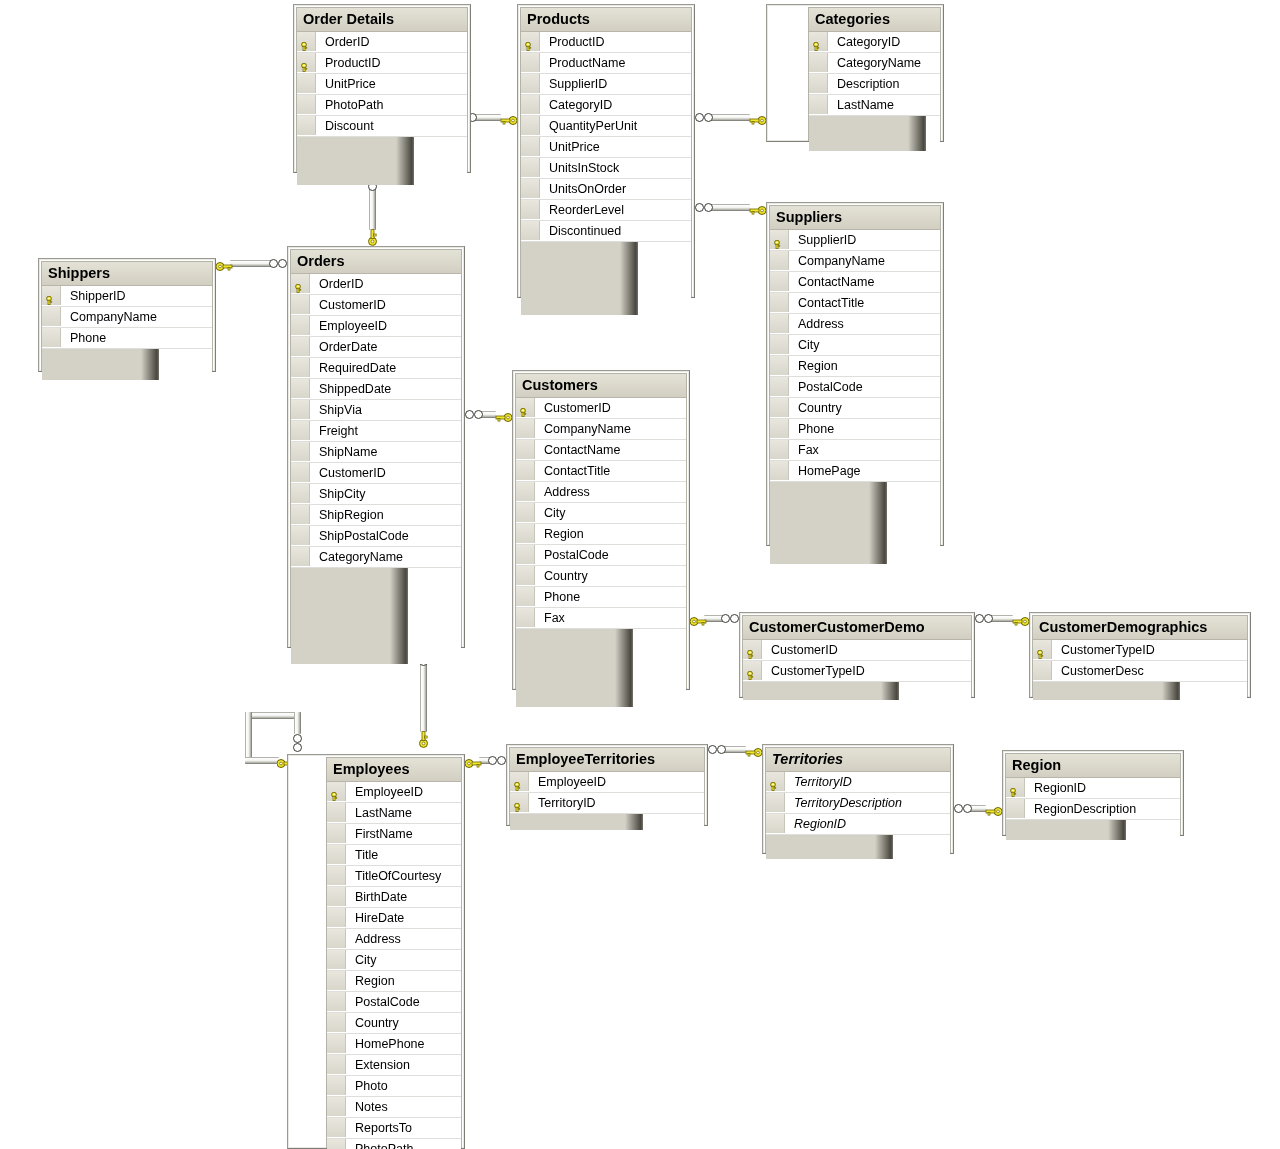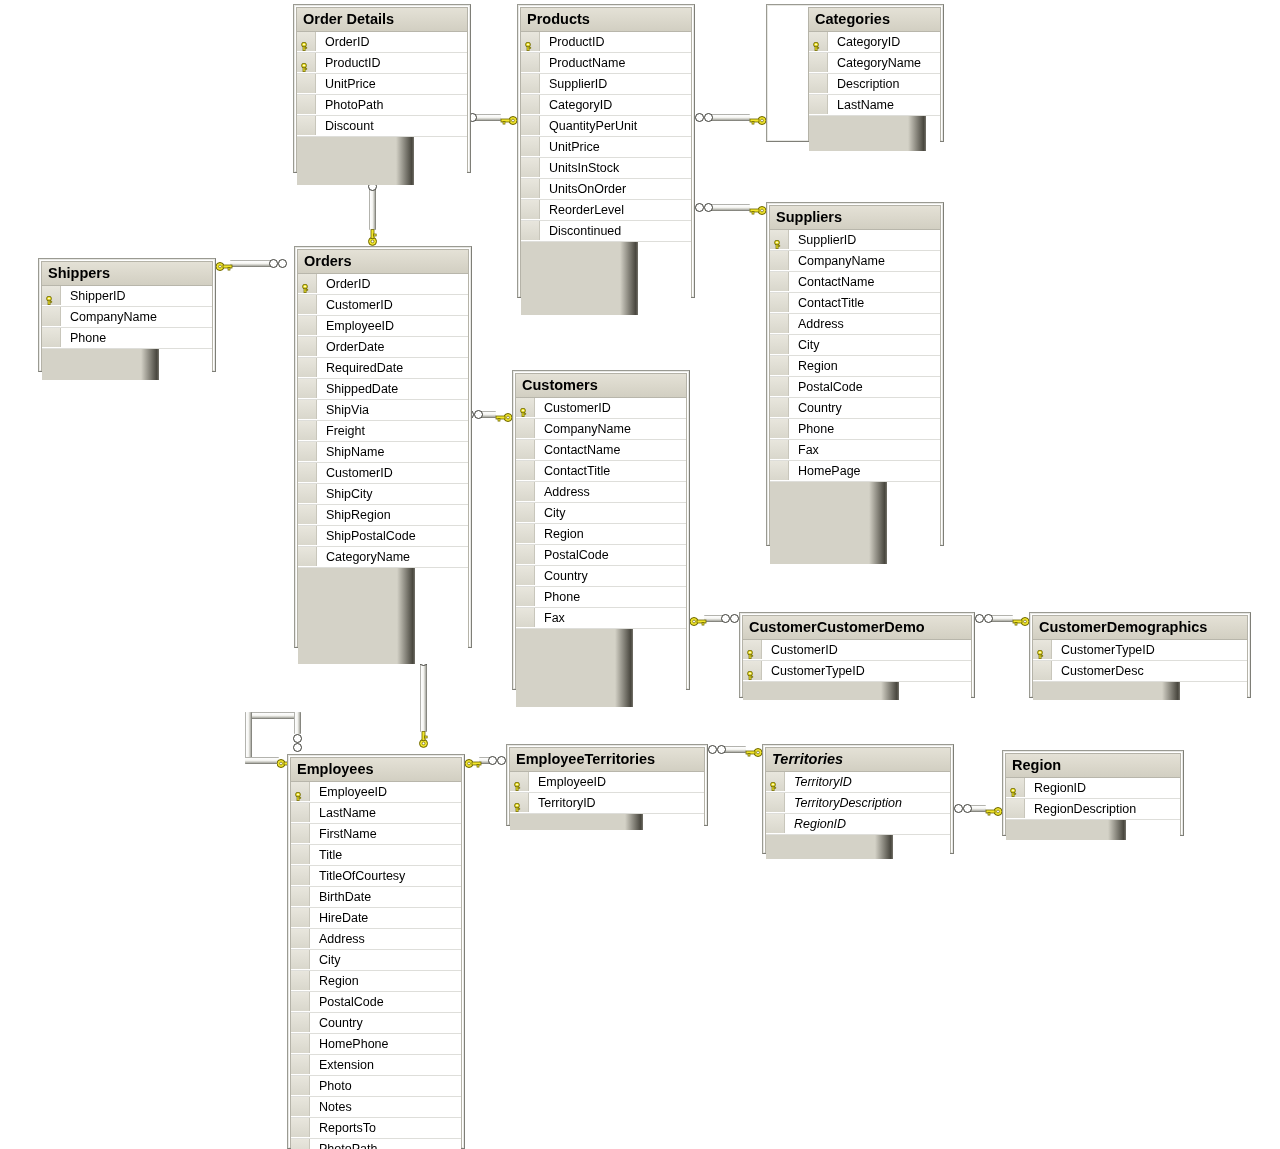--- a/index.html
+++ b/index.html
@@ -362,21 +362,21 @@
             <span class="gut"></span>
             <span class="fname">Phone</span>
           </div>
         </div>
         <div class="filler" style="height: 31px;">
           <div class="block" style="width: 117px;"></div>
           <div class="shade" style="left: 99px;"></div>
         </div>
       </div>
     </div>
-    <div class="tbl" style="left: 294px; top: 246px; width: 178px; height: 402px;">
+    <div class="tbl" style="left: 287px; top: 246px; width: 178px; height: 402px;">
       <div class="tbl-inner" style="height: 396px;">
         <div class="tbl-head">Orders</div>
         <div class="rows">
           <div class="row">
             <span class="gut">
               <span class="keyglyph"><svg width="11" height="9" viewBox="0 0 11 9">
                   <circle cx="3" cy="2.6" r="2.4" fill="#f2e62c" stroke="#6b6400" stroke-width="0.9"></circle>
                   <circle cx="3" cy="2.6" r="0.8" fill="#ffffff"></circle>
                   <rect x="2" y="4.2" width="2.1" height="4.5" fill="#f2e62c" stroke="#6b6400" stroke-width="0.7"></rect>
                   <rect x="4" y="5.2" width="1.8" height="1.2" fill="#f2e62c" stroke="#6b6400" stroke-width="0.6"></rect>
@@ -557,21 +557,21 @@
             <span class="gut"></span>
             <span class="fname">CustomerDesc</span>
           </div>
         </div>
         <div class="filler" style="height: 18px;">
           <div class="block" style="width: 147px;"></div>
           <div class="shade" style="left: 129px;"></div>
         </div>
       </div>
     </div>
-    <div class="tbl" style="left: 287px; top: 754px; width: 178px; height: 395px;">
+    <div class="tbl" style="left: 287px; top: 754px; width: 178px; height: 395px; padding-left: 36px;">
       <div class="tbl-inner" style="height: 389px;">
         <div class="tbl-head">Employees</div>
         <div class="rows">
           <div class="row">
             <span class="gut">
               <span class="keyglyph"><svg width="11" height="9" viewBox="0 0 11 9">
                   <circle cx="3" cy="2.6" r="2.4" fill="#f2e62c" stroke="#6b6400" stroke-width="0.9"></circle>
                   <circle cx="3" cy="2.6" r="0.8" fill="#ffffff"></circle>
                   <rect x="2" y="4.2" width="2.1" height="4.5" fill="#f2e62c" stroke="#6b6400" stroke-width="0.7"></rect>
                   <rect x="4" y="5.2" width="1.8" height="1.2" fill="#f2e62c" stroke="#6b6400" stroke-width="0.6"></rect>

